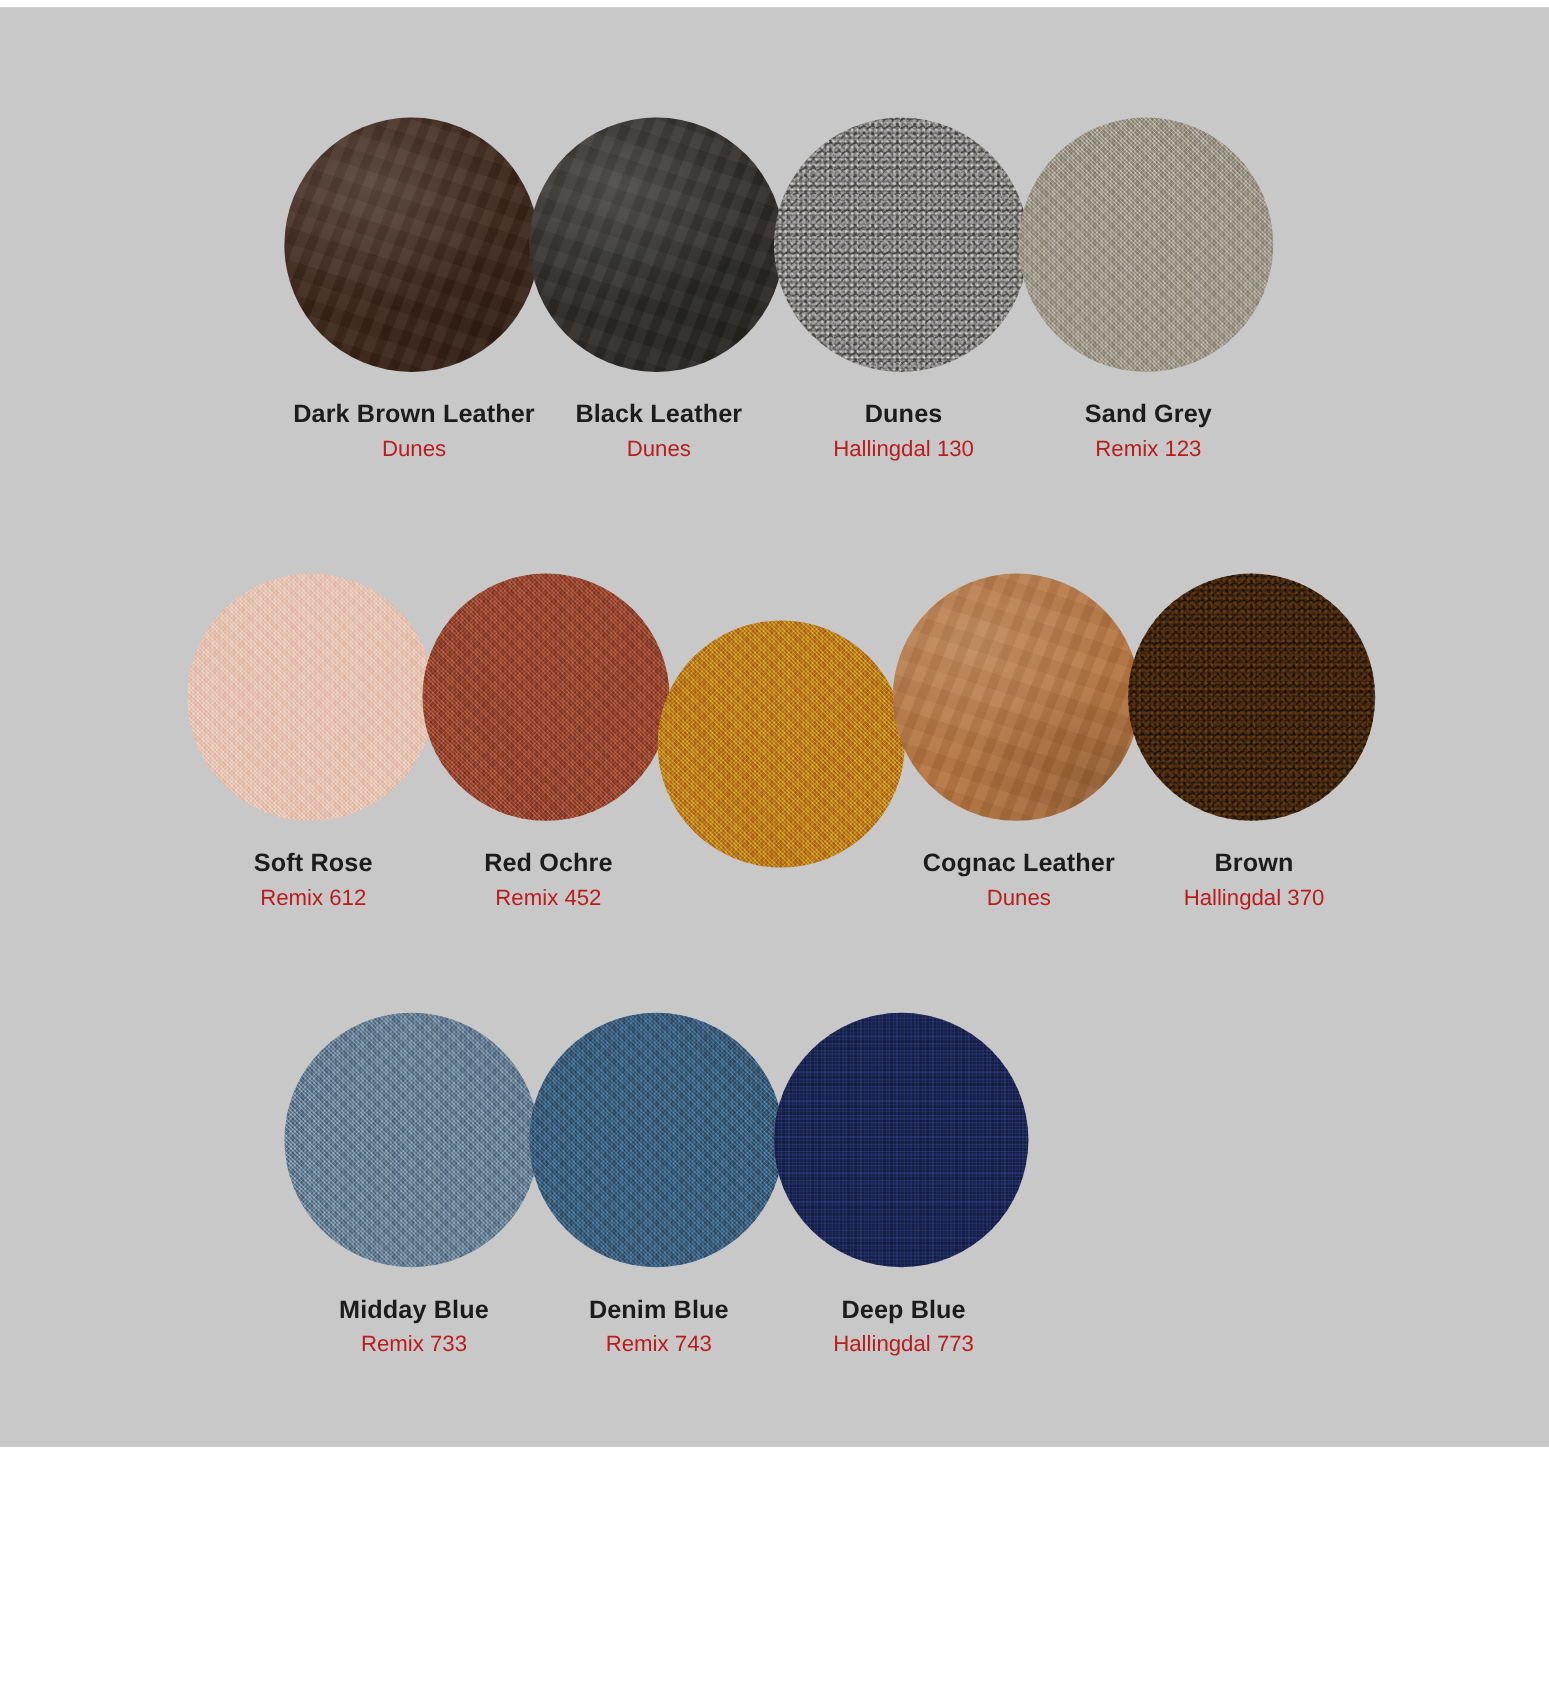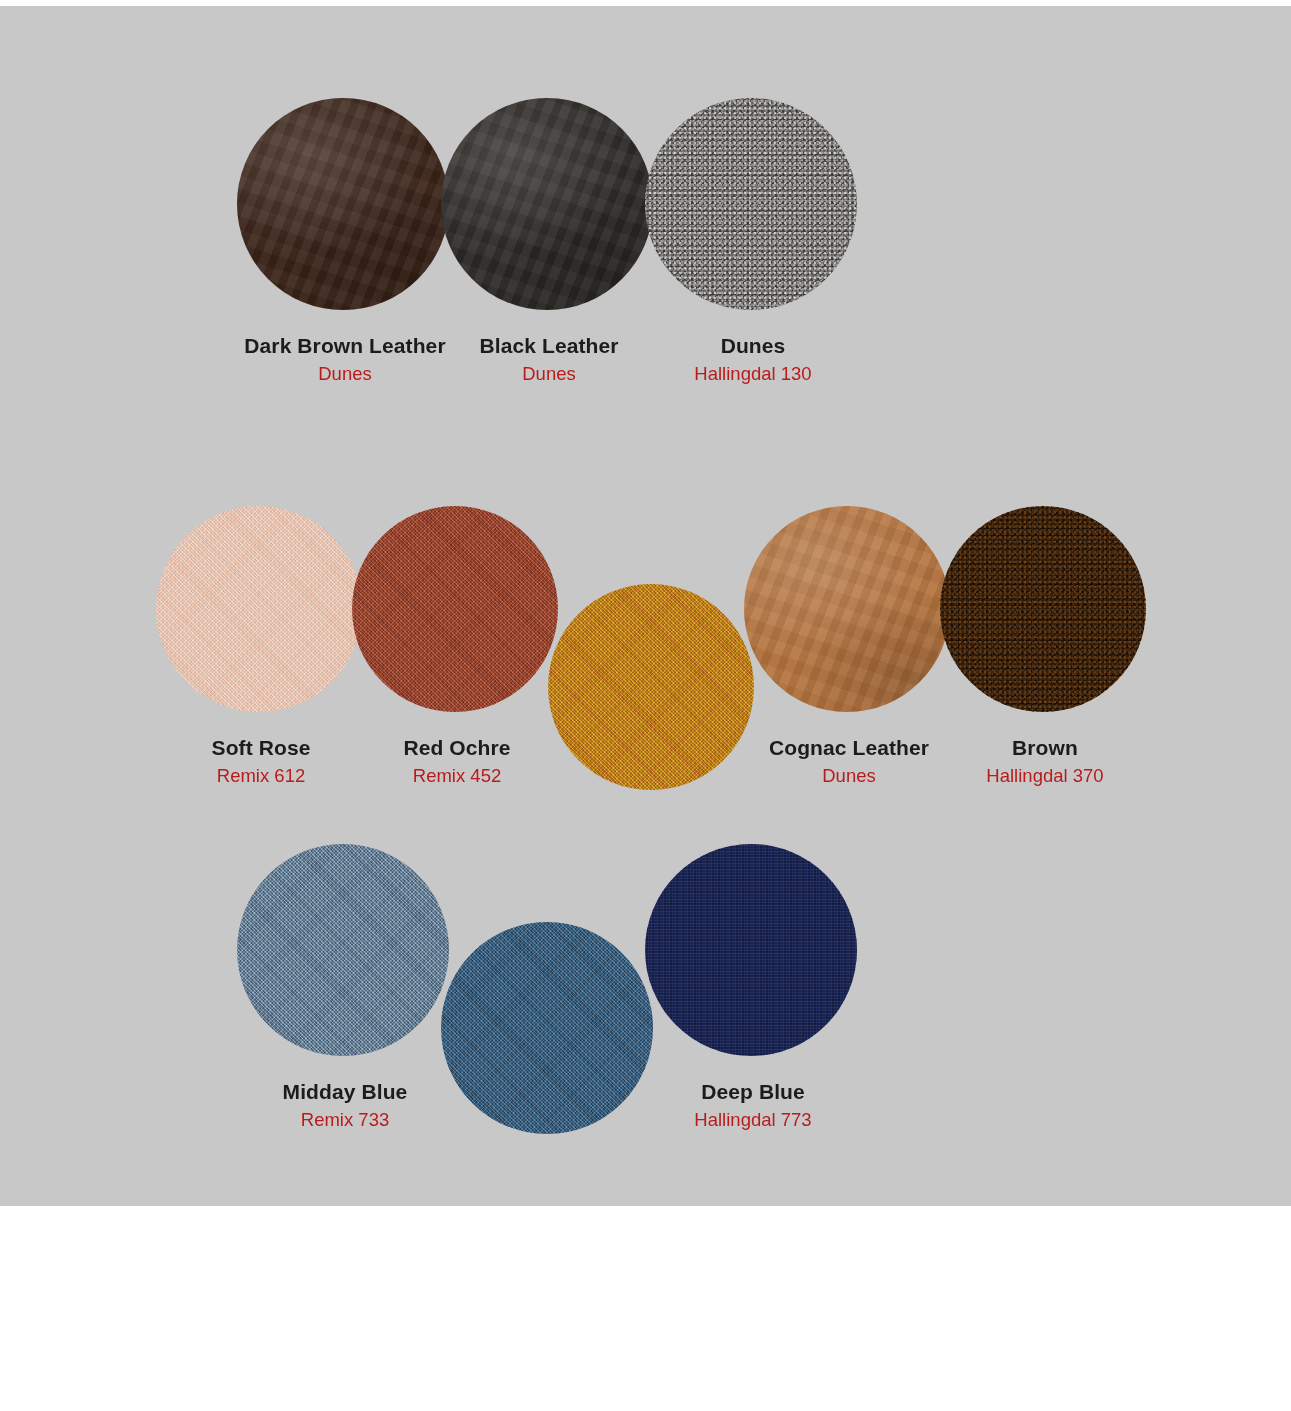--- a/index.html
+++ b/index.html
@@ -27,25 +27,25 @@
     top: 6px;
     width: 1291px;
     height: 1200px;
     background: #c9c8c8;
   }
 
   
   .swatch-row {
     position: absolute;
     display: flex;
-    align-items: flex-end;
+    align-items: center;
   }
 
   #row-1 { left: 243px; top: 92px; }
-  #row-2 { left: 163px; top: 500px; }
+  #row-2 { left: 163px; top: 472px; }
   #row-3 { left: 243px; top: 838px; }
 
   .swatch-cell {
     position: relative;
     display: flex;
     flex-direction: column;
     align-items: center;
   }
 
   
@@ -195,20 +195,29 @@
         </div>
         <div class="swatch-cell">
           <div class="swatch-disc" style="background: rgb(139, 138, 136);">
             <div class="tex tex-fleck"></div>
           </div>
           <div class="swatch-caption">
             <div class="swatch-name">Dunes</div>
             <div class="swatch-code">Hallingdal 130</div>
           </div>
         </div>
+        <div class="swatch-cell">
+          <div class="swatch-disc" style="background: rgb(162, 156, 143);">
+            <div class="tex tex-melange"></div>
+          </div>
+          <div class="swatch-caption">
+            <div class="swatch-name">Sand Grey</div>
+            <div class="swatch-code">Remix 123</div>
+          </div>
+        </div>
       </div>
     <div class="swatch-row" id="row-2">
         <div class="swatch-cell">
           <div class="swatch-disc" style="background: rgb(231, 198, 182);">
             <div class="tex tex-melange"></div>
           </div>
           <div class="swatch-caption">
             <div class="swatch-name">Soft Rose</div>
             <div class="swatch-code">Remix 612</div>
           </div>
@@ -253,20 +262,24 @@
           </div>
           <div class="swatch-caption">
             <div class="swatch-name">Midday Blue</div>
             <div class="swatch-code">Remix 733</div>
           </div>
         </div>
         <div class="swatch-cell">
           <div class="swatch-disc" style="background: rgb(63, 99, 129);">
             <div class="tex tex-melange"></div>
           </div>
+          <div class="swatch-caption">
+            <div class="swatch-name">Denim Blue</div>
+            <div class="swatch-code">Remix 743</div>
+          </div>
         </div>
         <div class="swatch-cell">
           <div class="swatch-disc" style="background: rgb(31, 42, 93);">
             <div class="tex tex-weave"></div>
           </div>
           <div class="swatch-caption">
             <div class="swatch-name">Deep Blue</div>
             <div class="swatch-code">Hallingdal 773</div>
           </div>
         </div>

